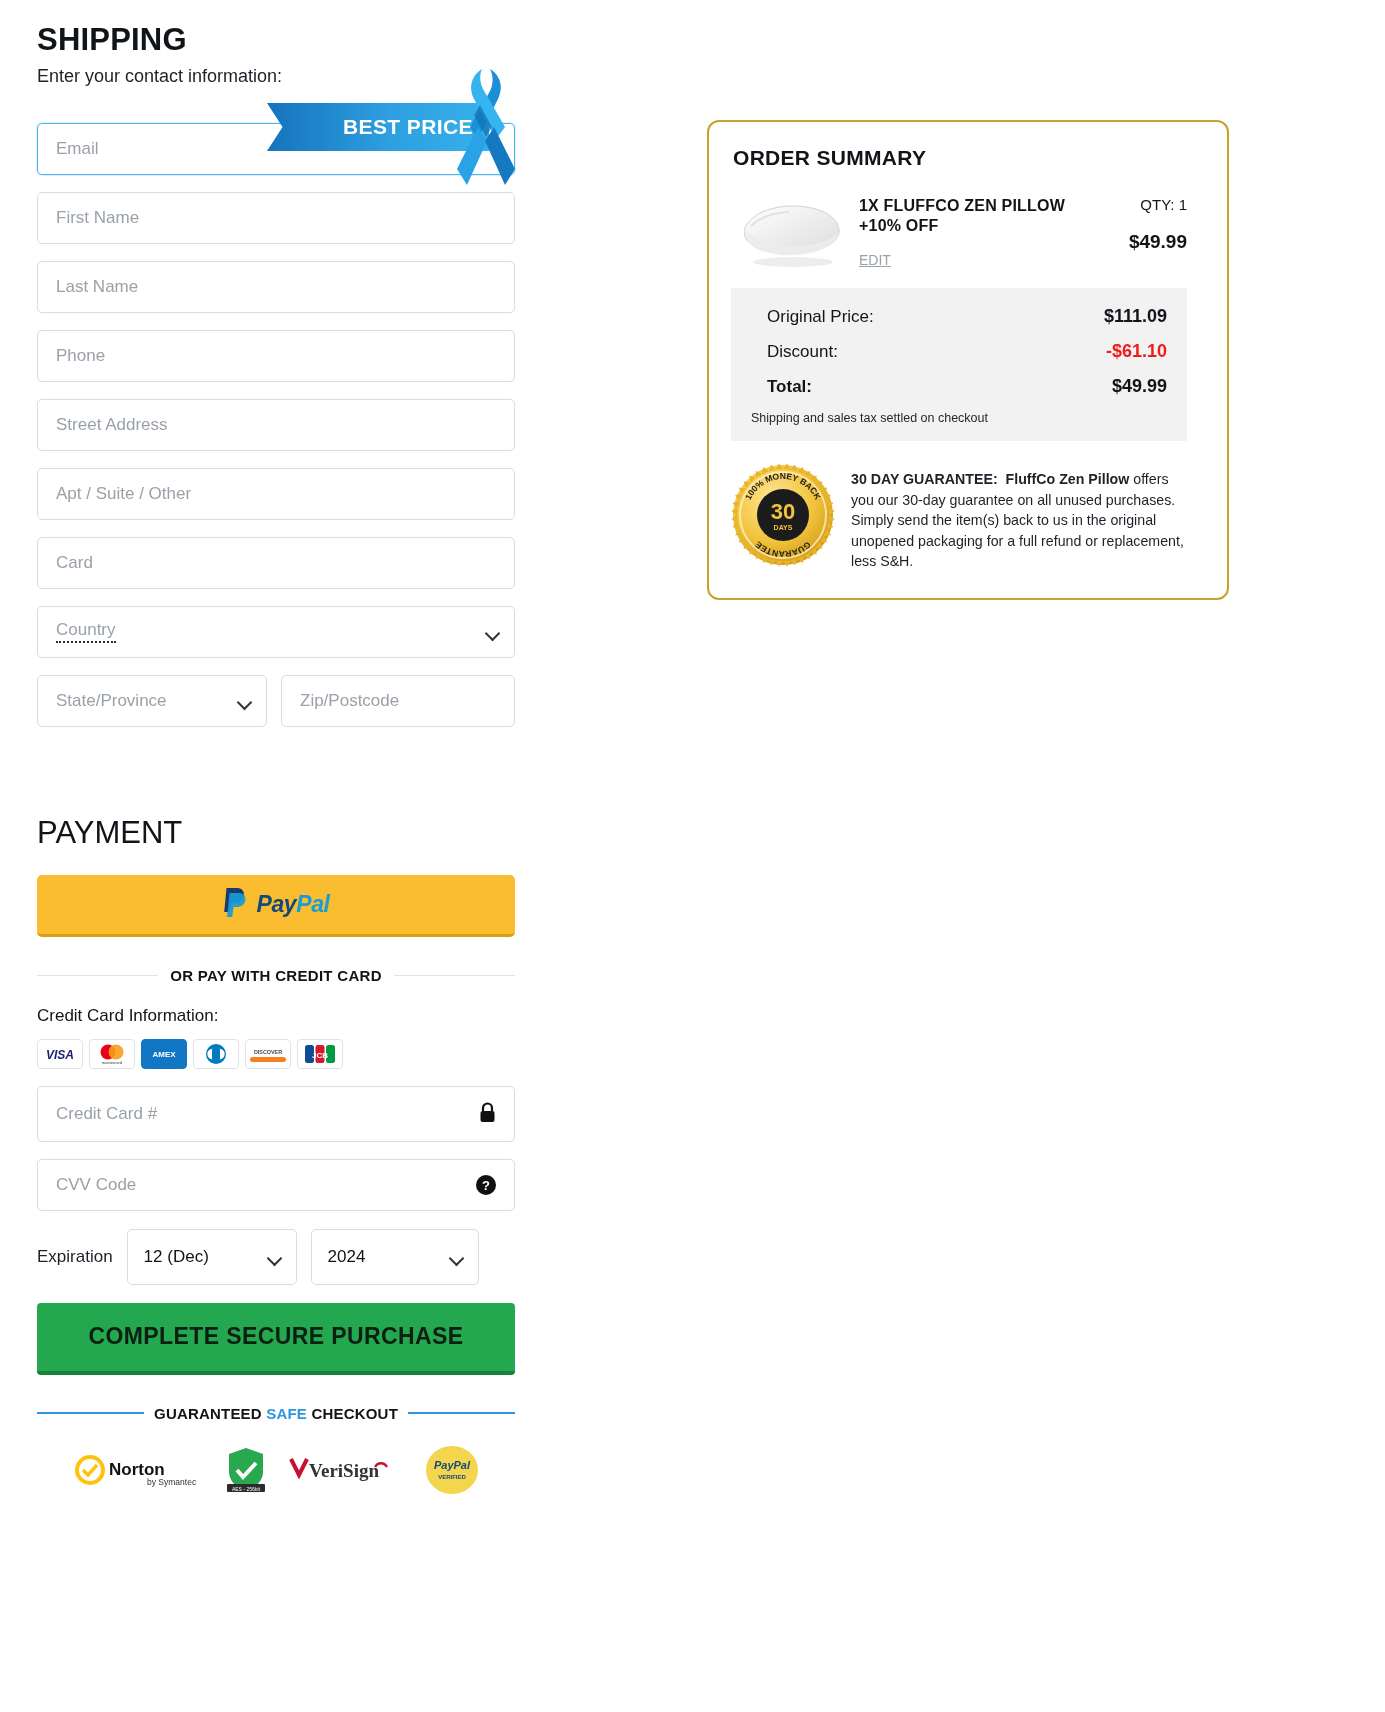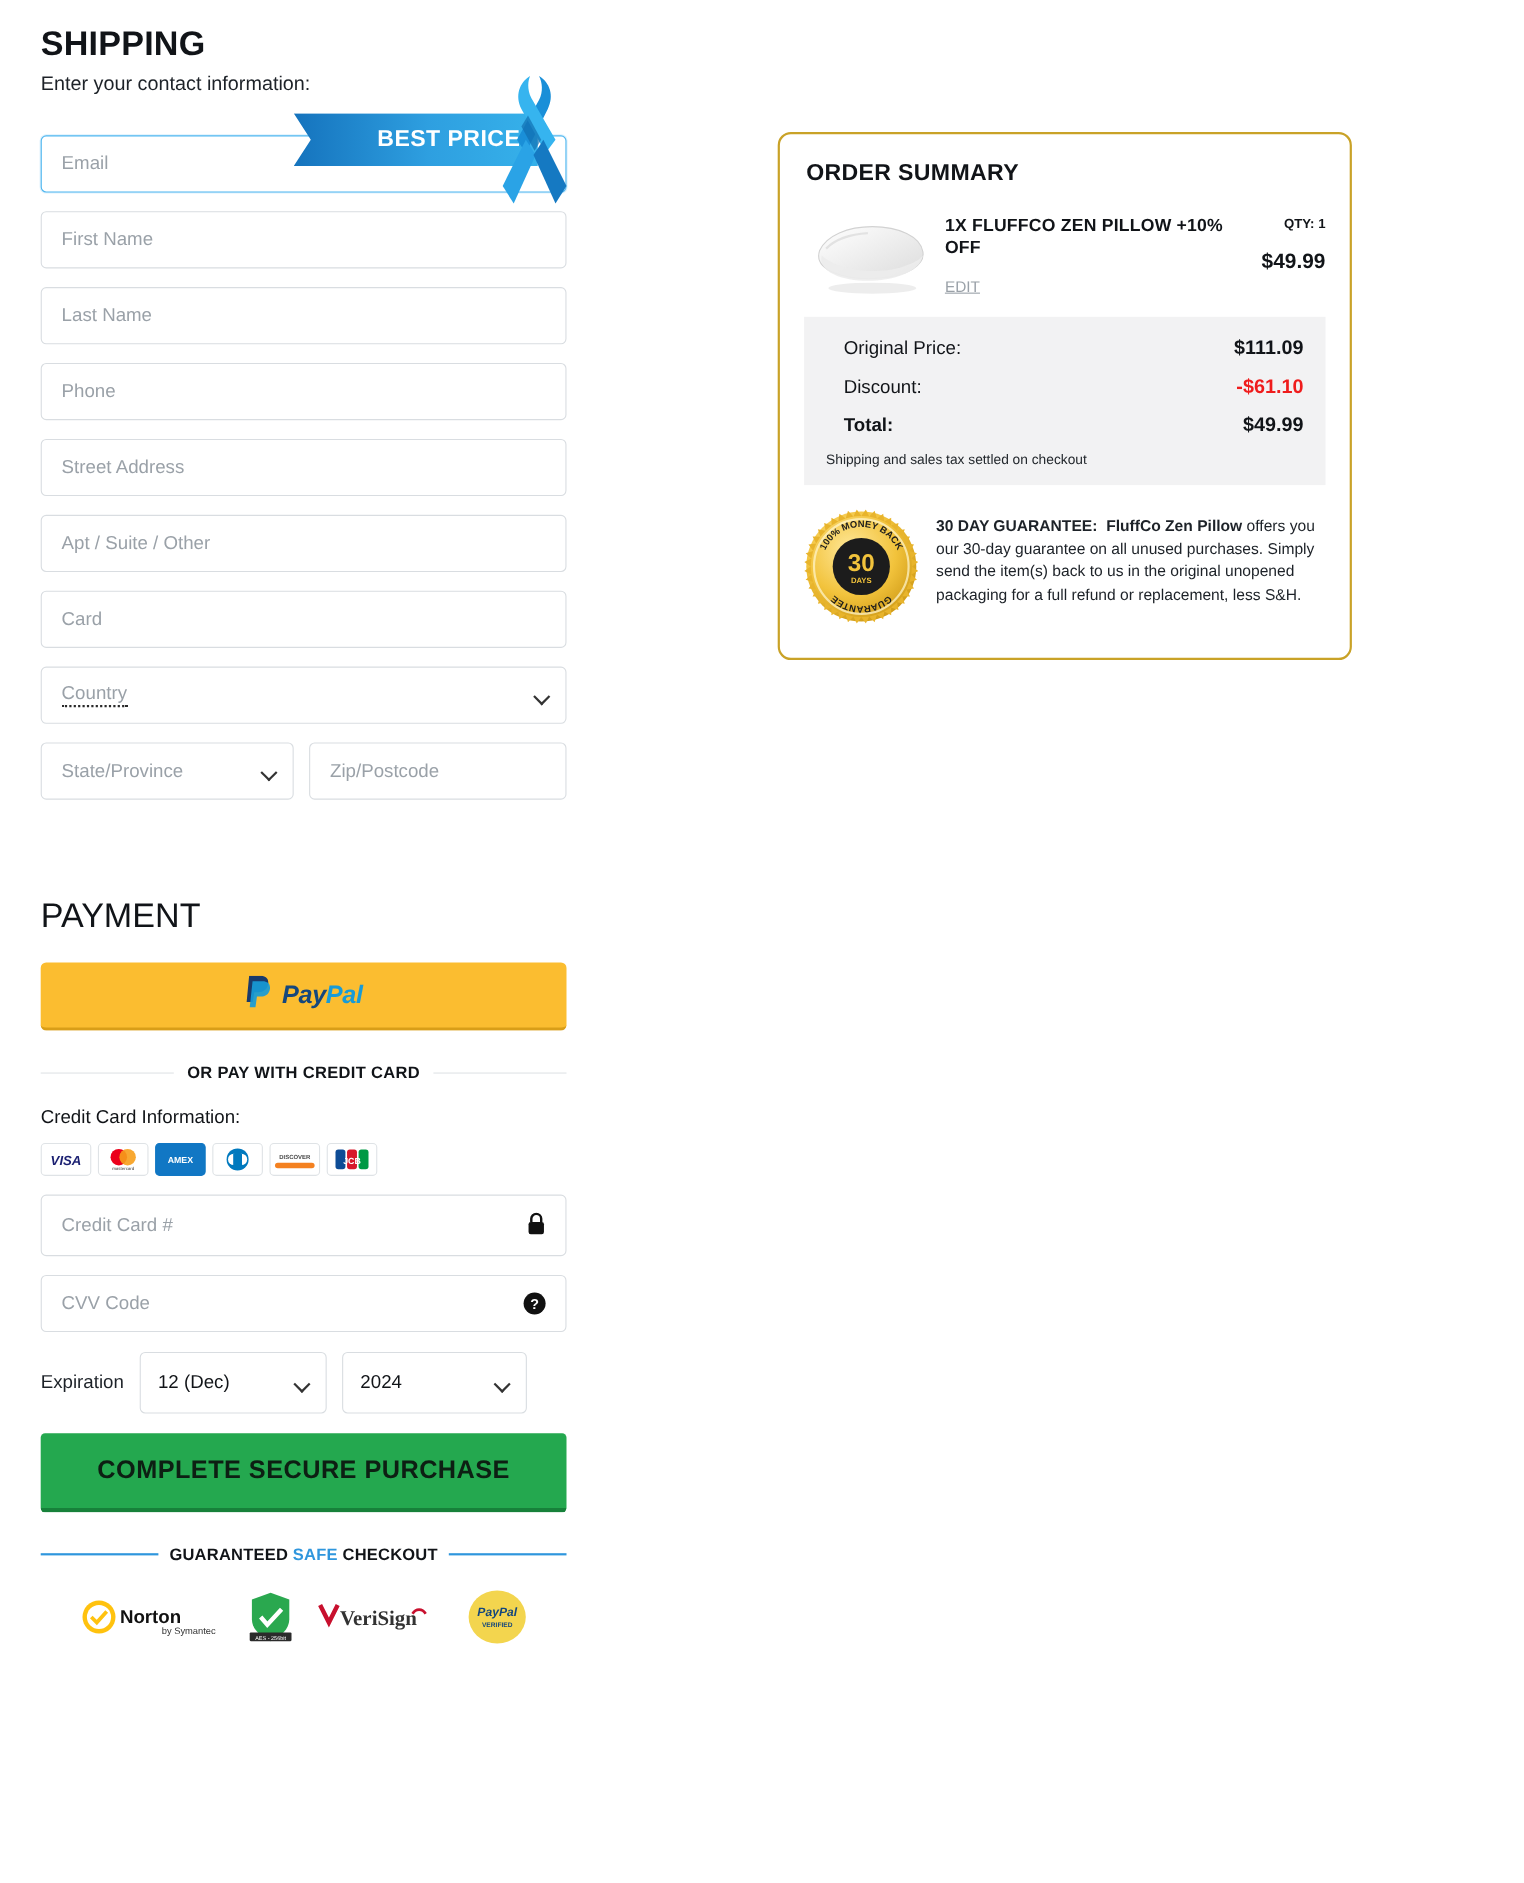--- a/index.html
+++ b/index.html
@@ -107,31 +107,31 @@
   .safe-divider .ln { flex: 1; height: 2px; background: #2f96dd; }
   .safe-divider .txt { font-size: 15px; font-weight: 700; letter-spacing: .2px; white-space: nowrap; }
   .safe-divider .txt .blue { color: #2f96dd; }
 
   .trust-row { display: flex; align-items: center; gap: 22px; margin-top: 22px; padding-left: 36px; }
 
   
   .summary {
     position: absolute; left: 707px; top: 120px; width: 522px;
     border: 2px solid #c9a227; border-radius: 12px; background: #fff;
-    padding: 24px 22px 26px 22px;
+    padding: 24px 40px 26px 22px;
   }
   .summary h2 { font-size: 21px; font-weight: 700; letter-spacing: .3px; margin: 0 0 20px 2px; }
 
   .item { display: flex; align-items: flex-start; padding: 0 0 14px 0; }
   .item-img { width: 118px; height: 84px; flex: 0 0 118px; position: relative; }
   .item-mid { flex: 1; padding-left: 10px; padding-top: 6px; }
   .item-name { font-size: 16px; font-weight: 700; line-height: 1.24; letter-spacing: .2px; }
   .item-edit { font-size: 14px; color: #9aa1a8; text-decoration: underline; margin-top: 16px; display:inline-block; cursor:pointer; }
   .item-right { text-align: right; padding-top: 6px; width: 92px; }
-  .item-qty { font-size: 12px; font-weight: 700; }
+  .item-qty { font-size: 15px; font-weight: 400; }
   .item-price { font-size: 19px; font-weight: 700; margin-top: 18px; }
 
   .totals { background: #f2f2f3; padding: 18px 20px 16px 20px; }
   .trow { display: flex; justify-content: space-between; align-items: baseline; margin-bottom: 14px; margin-left: 16px; }
   .trow .lbl { font-size: 17px; }
   .trow .val { font-size: 18px; font-weight: 700; }
   .trow.bold .lbl { font-weight: 700; }
   .trow .val.neg { color: #ef1c1c; }
   .tnote { font-size: 12.5px; color: #23282d; margin-top: 4px; }
 

